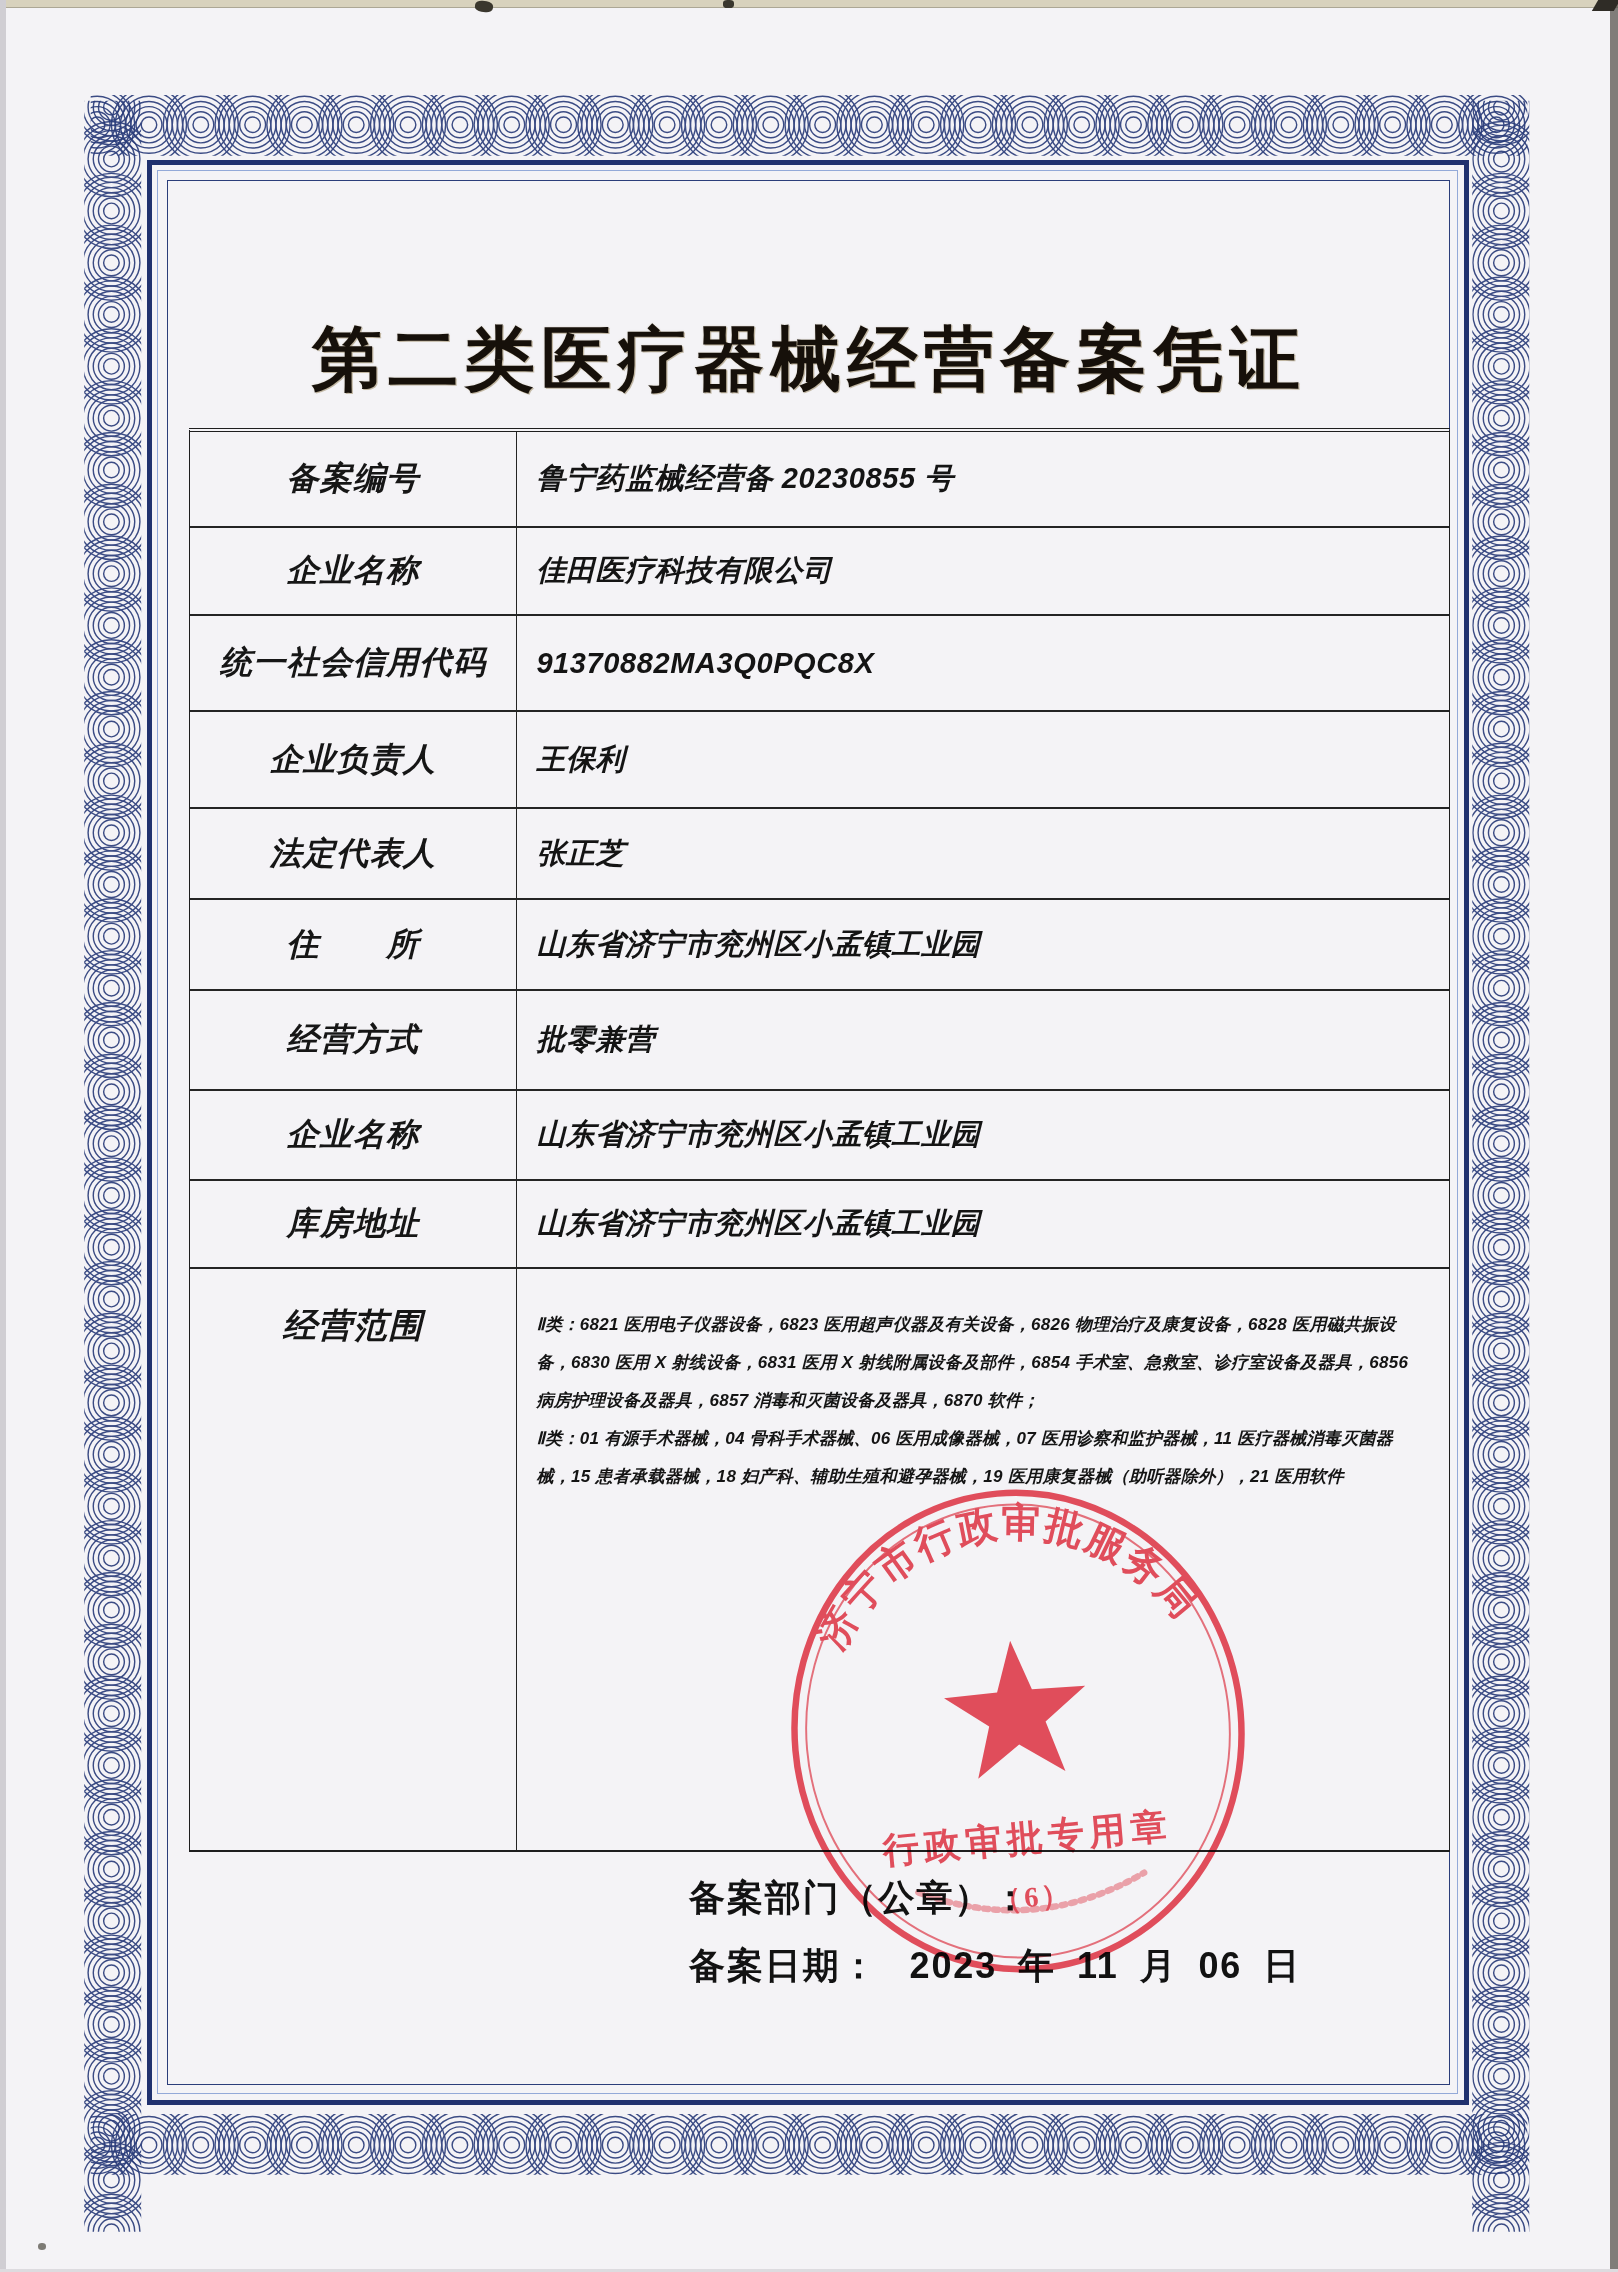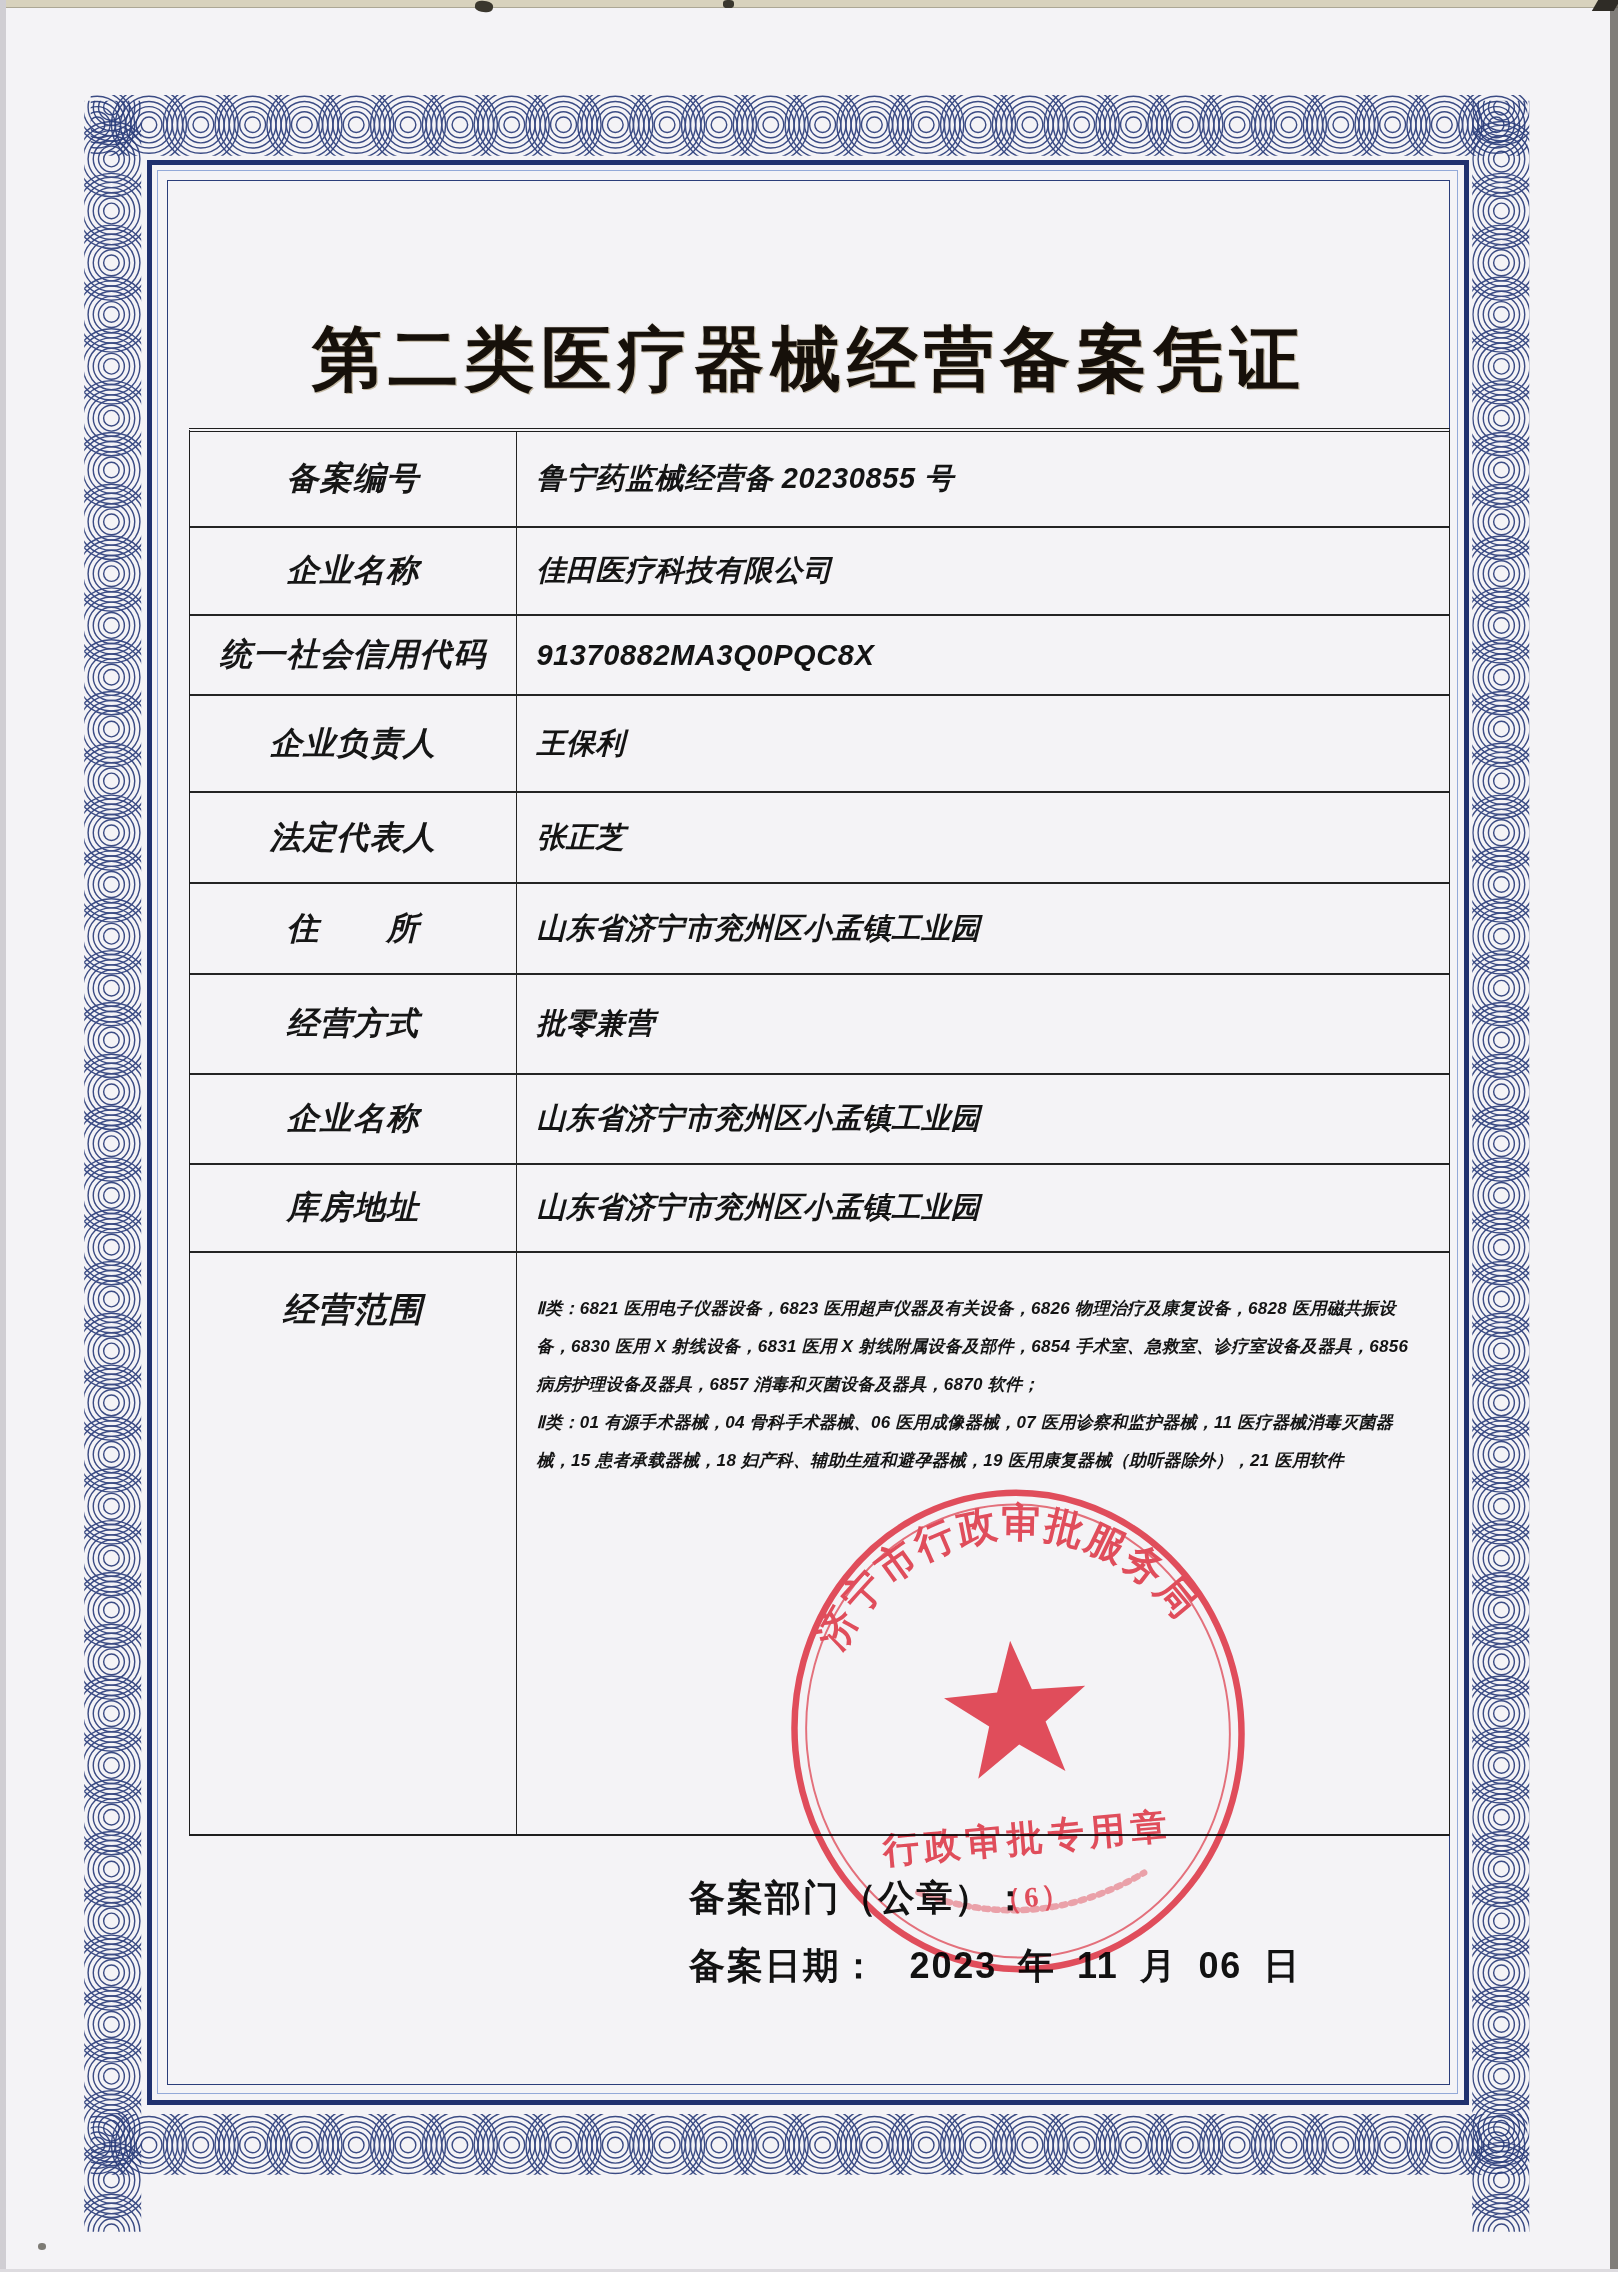--- a/index.html
+++ b/index.html
@@ -53,21 +53,21 @@
   .info-table {
     position:absolute; left:189px; top:428px; width:1261px; z-index:5;
     border-top:4.5px double #1e1e1e;
     border-bottom:2.6px solid #1e1e1e;
     border-left:1.9px solid #1e1e1e;
     border-right:1.9px solid #1e1e1e;
     display:flex; flex-direction:column;
   }
   .trow { display:flex;font-style:italic; }
   .trow + .trow { border-top:2.6px solid #242424; }
-  .r1{height:94px}.r2{height:88px}.r3{height:80px}.r4{height:91px}.r5{height:97px}
+  .r1{height:94px}.r2{height:88px}.r3{height:96px}.r4{height:91px}.r5{height:97px}
   .r6{height:91px}.r7{height:100px}.r8{height:90px}.r9{height:88px}.r10{height:583px}
   .label-cell {
     width:327px; border-right:1.9px solid #242424;
     display:flex; align-items:center; justify-content:center;
     font-family:"Liberation Serif", serif;
     font-size:32px; font-weight:bold; color:#161616;
     letter-spacing:1.3px; text-align:center;
   }
   .r10 .label-cell { align-items:flex-start; padding-top:34px; font-size:34px; }
   .value-cell {

